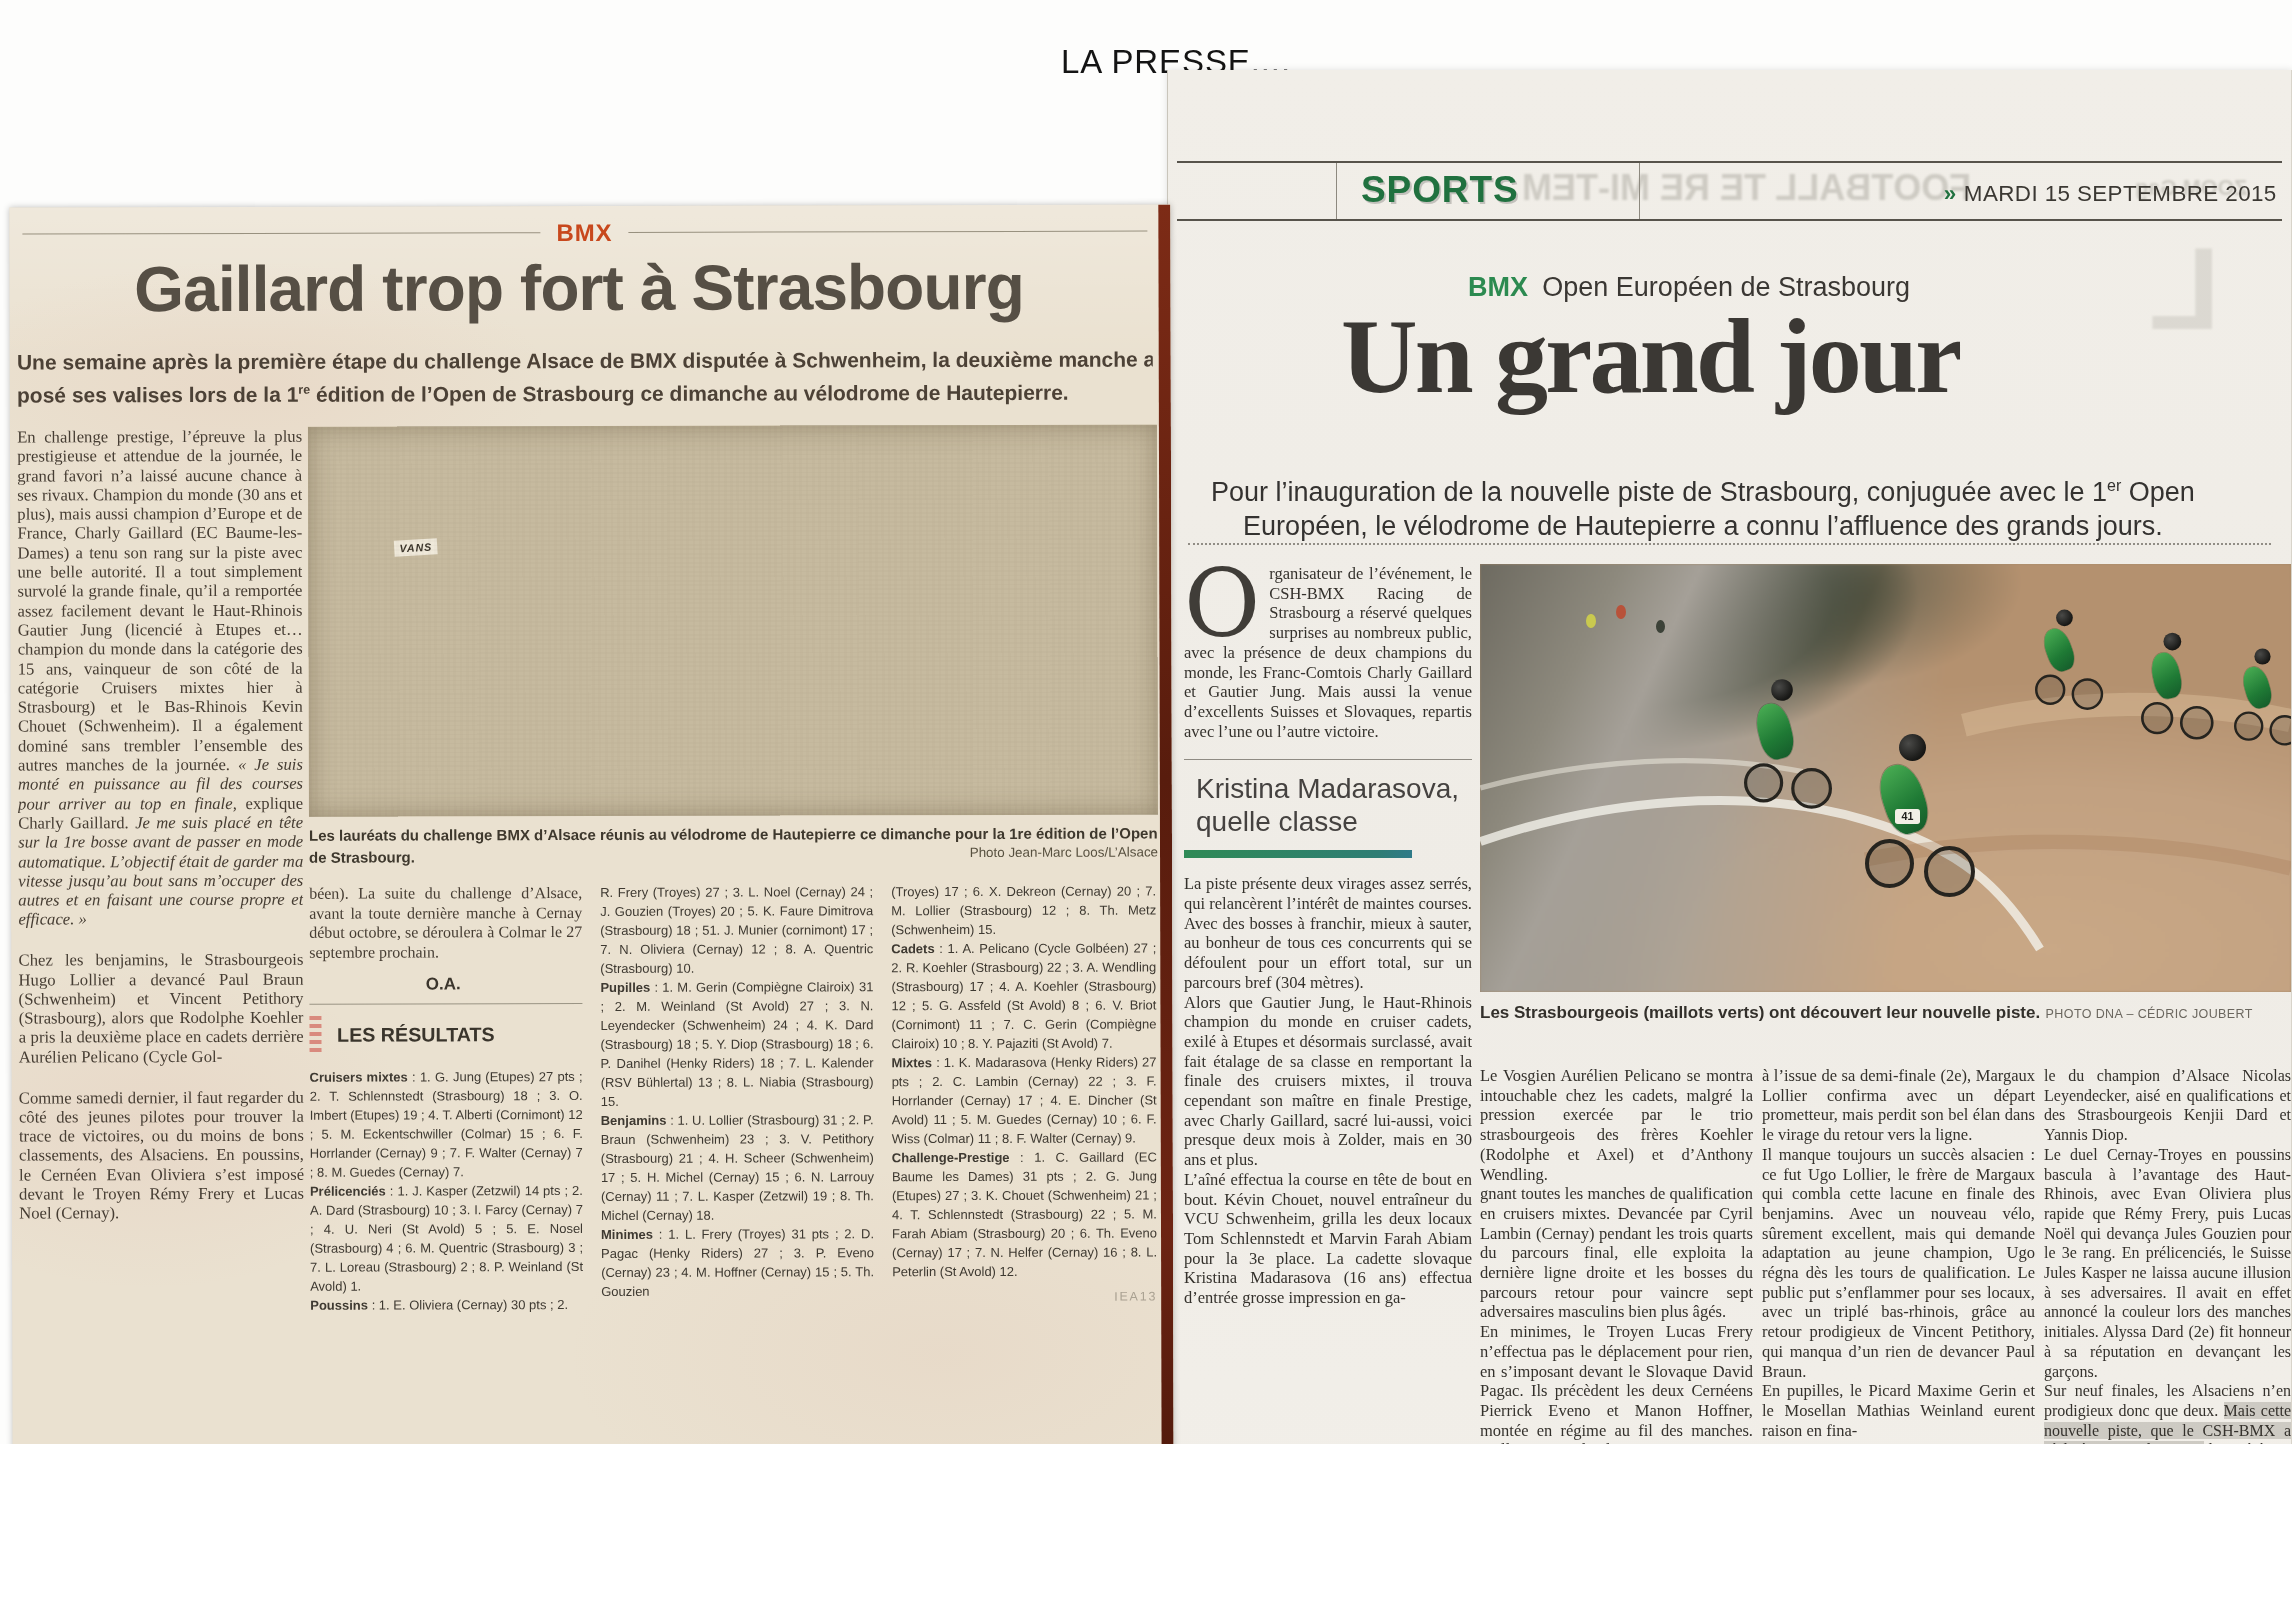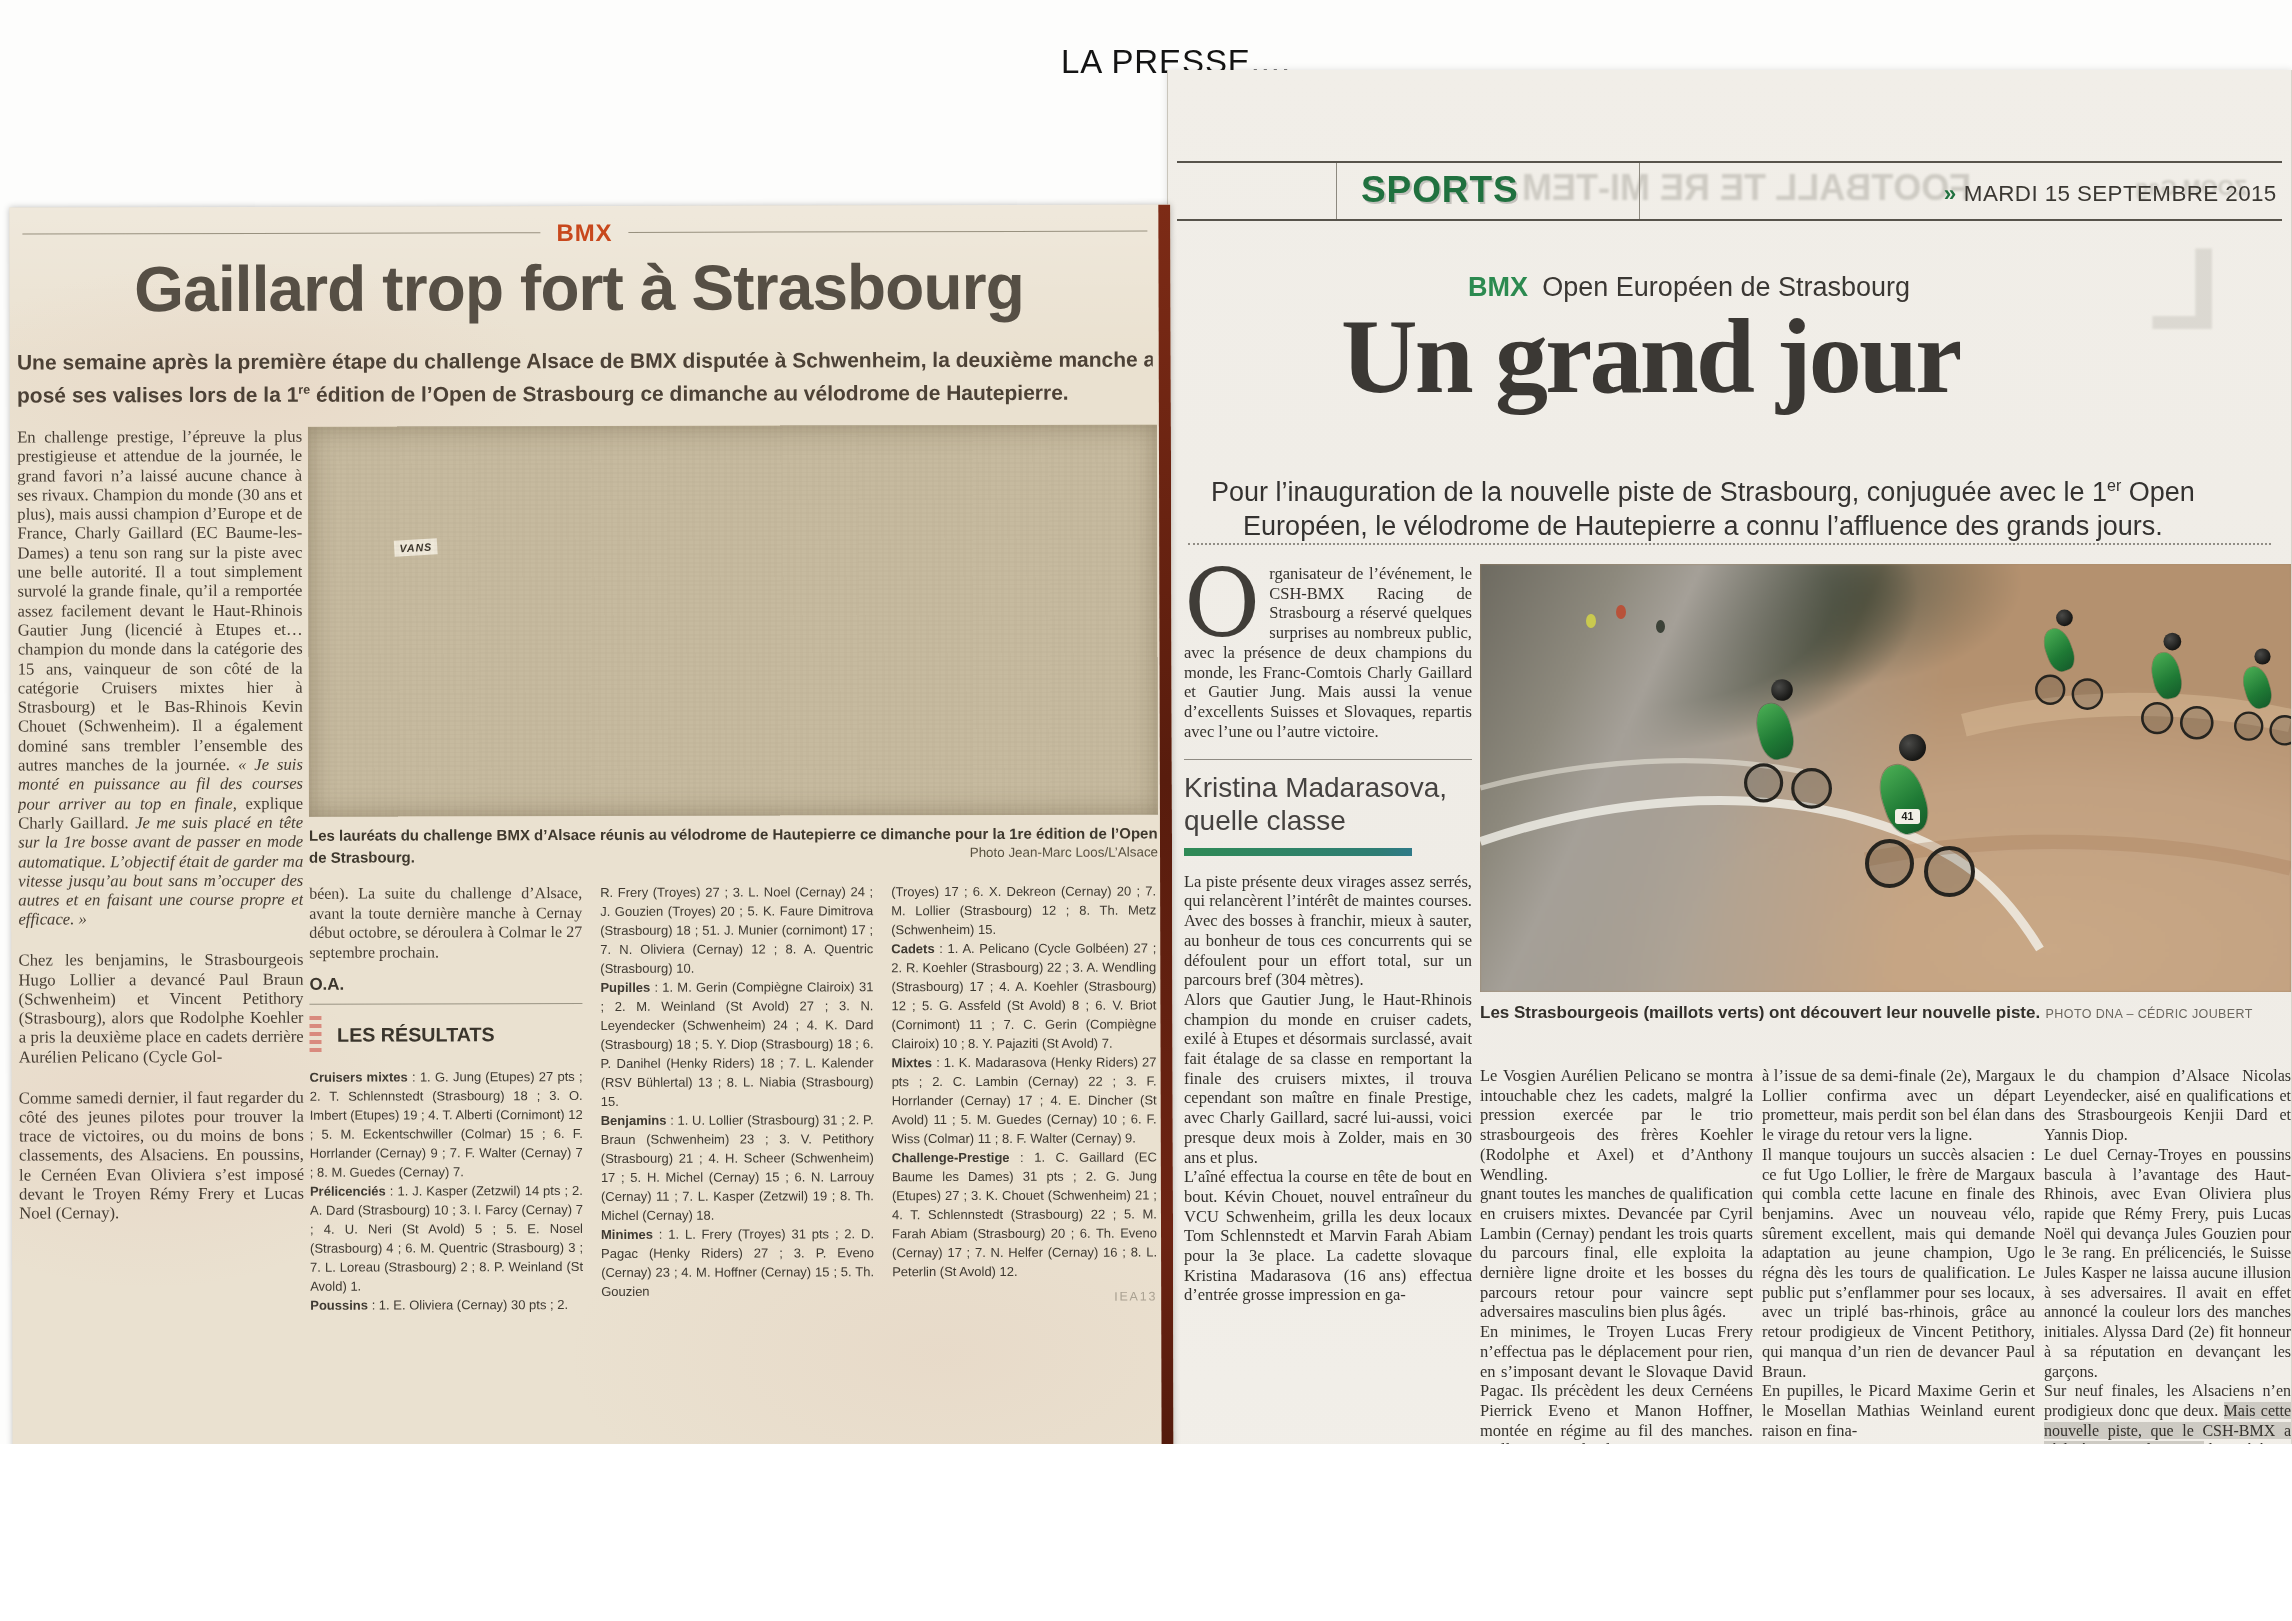--- a/index.html
+++ b/index.html
@@ -38,21 +38,21 @@
   .rp-col{position:absolute;width:273px;text-align:justify;font-size:16.5px;line-height:19.7px;
           color:#34312c;overflow:hidden;}
   .rp-col p{margin:0;}
   .rp-col1{left:16px;top:494px;width:288px;height:1046px;}
   .rp-col2{left:312px;top:996px;height:530px;}
   .rp-col3{left:594px;top:996px;height:530px;}
   .rp-col4{left:876px;top:996px;width:247px;height:530px;font-size:16px;}
   .dropcap{float:left;font-family:"DejaVu Serif",serif;font-size:93px;line-height:73px;
            padding:3.6px 9px 0 0;color:#403d38;}
   .crosshead-rule{border-top:0.9px solid #8f8b83;margin:18px 0 10.7px;}
-  .crosshead{margin:0;font-family:"Liberation Sans",sans-serif;font-weight:400;font-size:28px;
+  .crosshead{margin:12px;font-family:"Liberation Sans",sans-serif;font-weight:400;font-size:28px;
              line-height:33px;color:#454240;text-align:left;}
   .green-bar{height:8px;width:228px;background:linear-gradient(90deg,#2f8a55,#2e7d74 85%,#2f7a88);
              margin:10.7px 0 16px;}
   .hl{background:rgba(148,144,134,.38);}
 
   
   .rp-photo{position:absolute;left:312px;top:494px;width:811px;height:428px;overflow:hidden;
             background:#b59877;box-shadow:inset 0 0 36px rgba(60,40,20,.25);}
   .rp-photo-art{position:absolute;inset:0;filter:blur(0.9px);
     background:
@@ -100,21 +100,21 @@
   .lc-standfirst sup{font-size:12.5px;}
   .lc-col{position:absolute;text-align:justify;color:#463d33;}
   .lc-col p{margin:0;}
   .lc-col1{left:7.2px;top:220px;width:285px;height:1048px;font-size:16.7px;line-height:19.3px;overflow:hidden;}
   .lc-col1 p + p{margin-top:21.5px;}
   .lc-col1 .q{font-style:italic;}
   .lc-col2{left:298px;top:677px;width:273px;height:591px;}
   .lc-col3{left:589px;top:677px;width:273px;height:591px;}
   .lc-col4{left:880px;top:677px;width:265px;height:591px;}
   .lc-body-cont{font-size:16px;line-height:19.7px;}
-  .lc-byline{text-align:left;font-family:"Liberation Sans",sans-serif;font-weight:700;
+  .lc-byline{text-align:center;font-family:"Liberation Sans",sans-serif;font-weight:700;
              font-size:17px;color:#3b352c;margin:12.5px 5.4px 9px 0;}
   .res-head{display:flex;align-items:center;border-top:0.9px solid #9a9484;padding-top:10.7px;margin-bottom:14.3px;}
   .res-deco{width:11.6px;height:38px;margin-right:16px;
             background:repeating-linear-gradient(180deg,#d98a7e 0 4.5px,rgba(0,0,0,0) 4.5px 8px);}
   .res-title{font-family:"Liberation Sans",sans-serif;font-weight:700;font-size:19.7px;color:#3a352c;}
   .res{font-family:"Liberation Sans",sans-serif;font-size:13px;line-height:19px;color:#3e3931;
        text-align:justify;margin:0;}
   .res b{font-weight:700;}
   .artifact{font-family:"Liberation Sans",sans-serif;font-size:12.5px;color:#9a9283;opacity:.8;
             text-align:right;margin-top:9px;letter-spacing:1.8px;}

